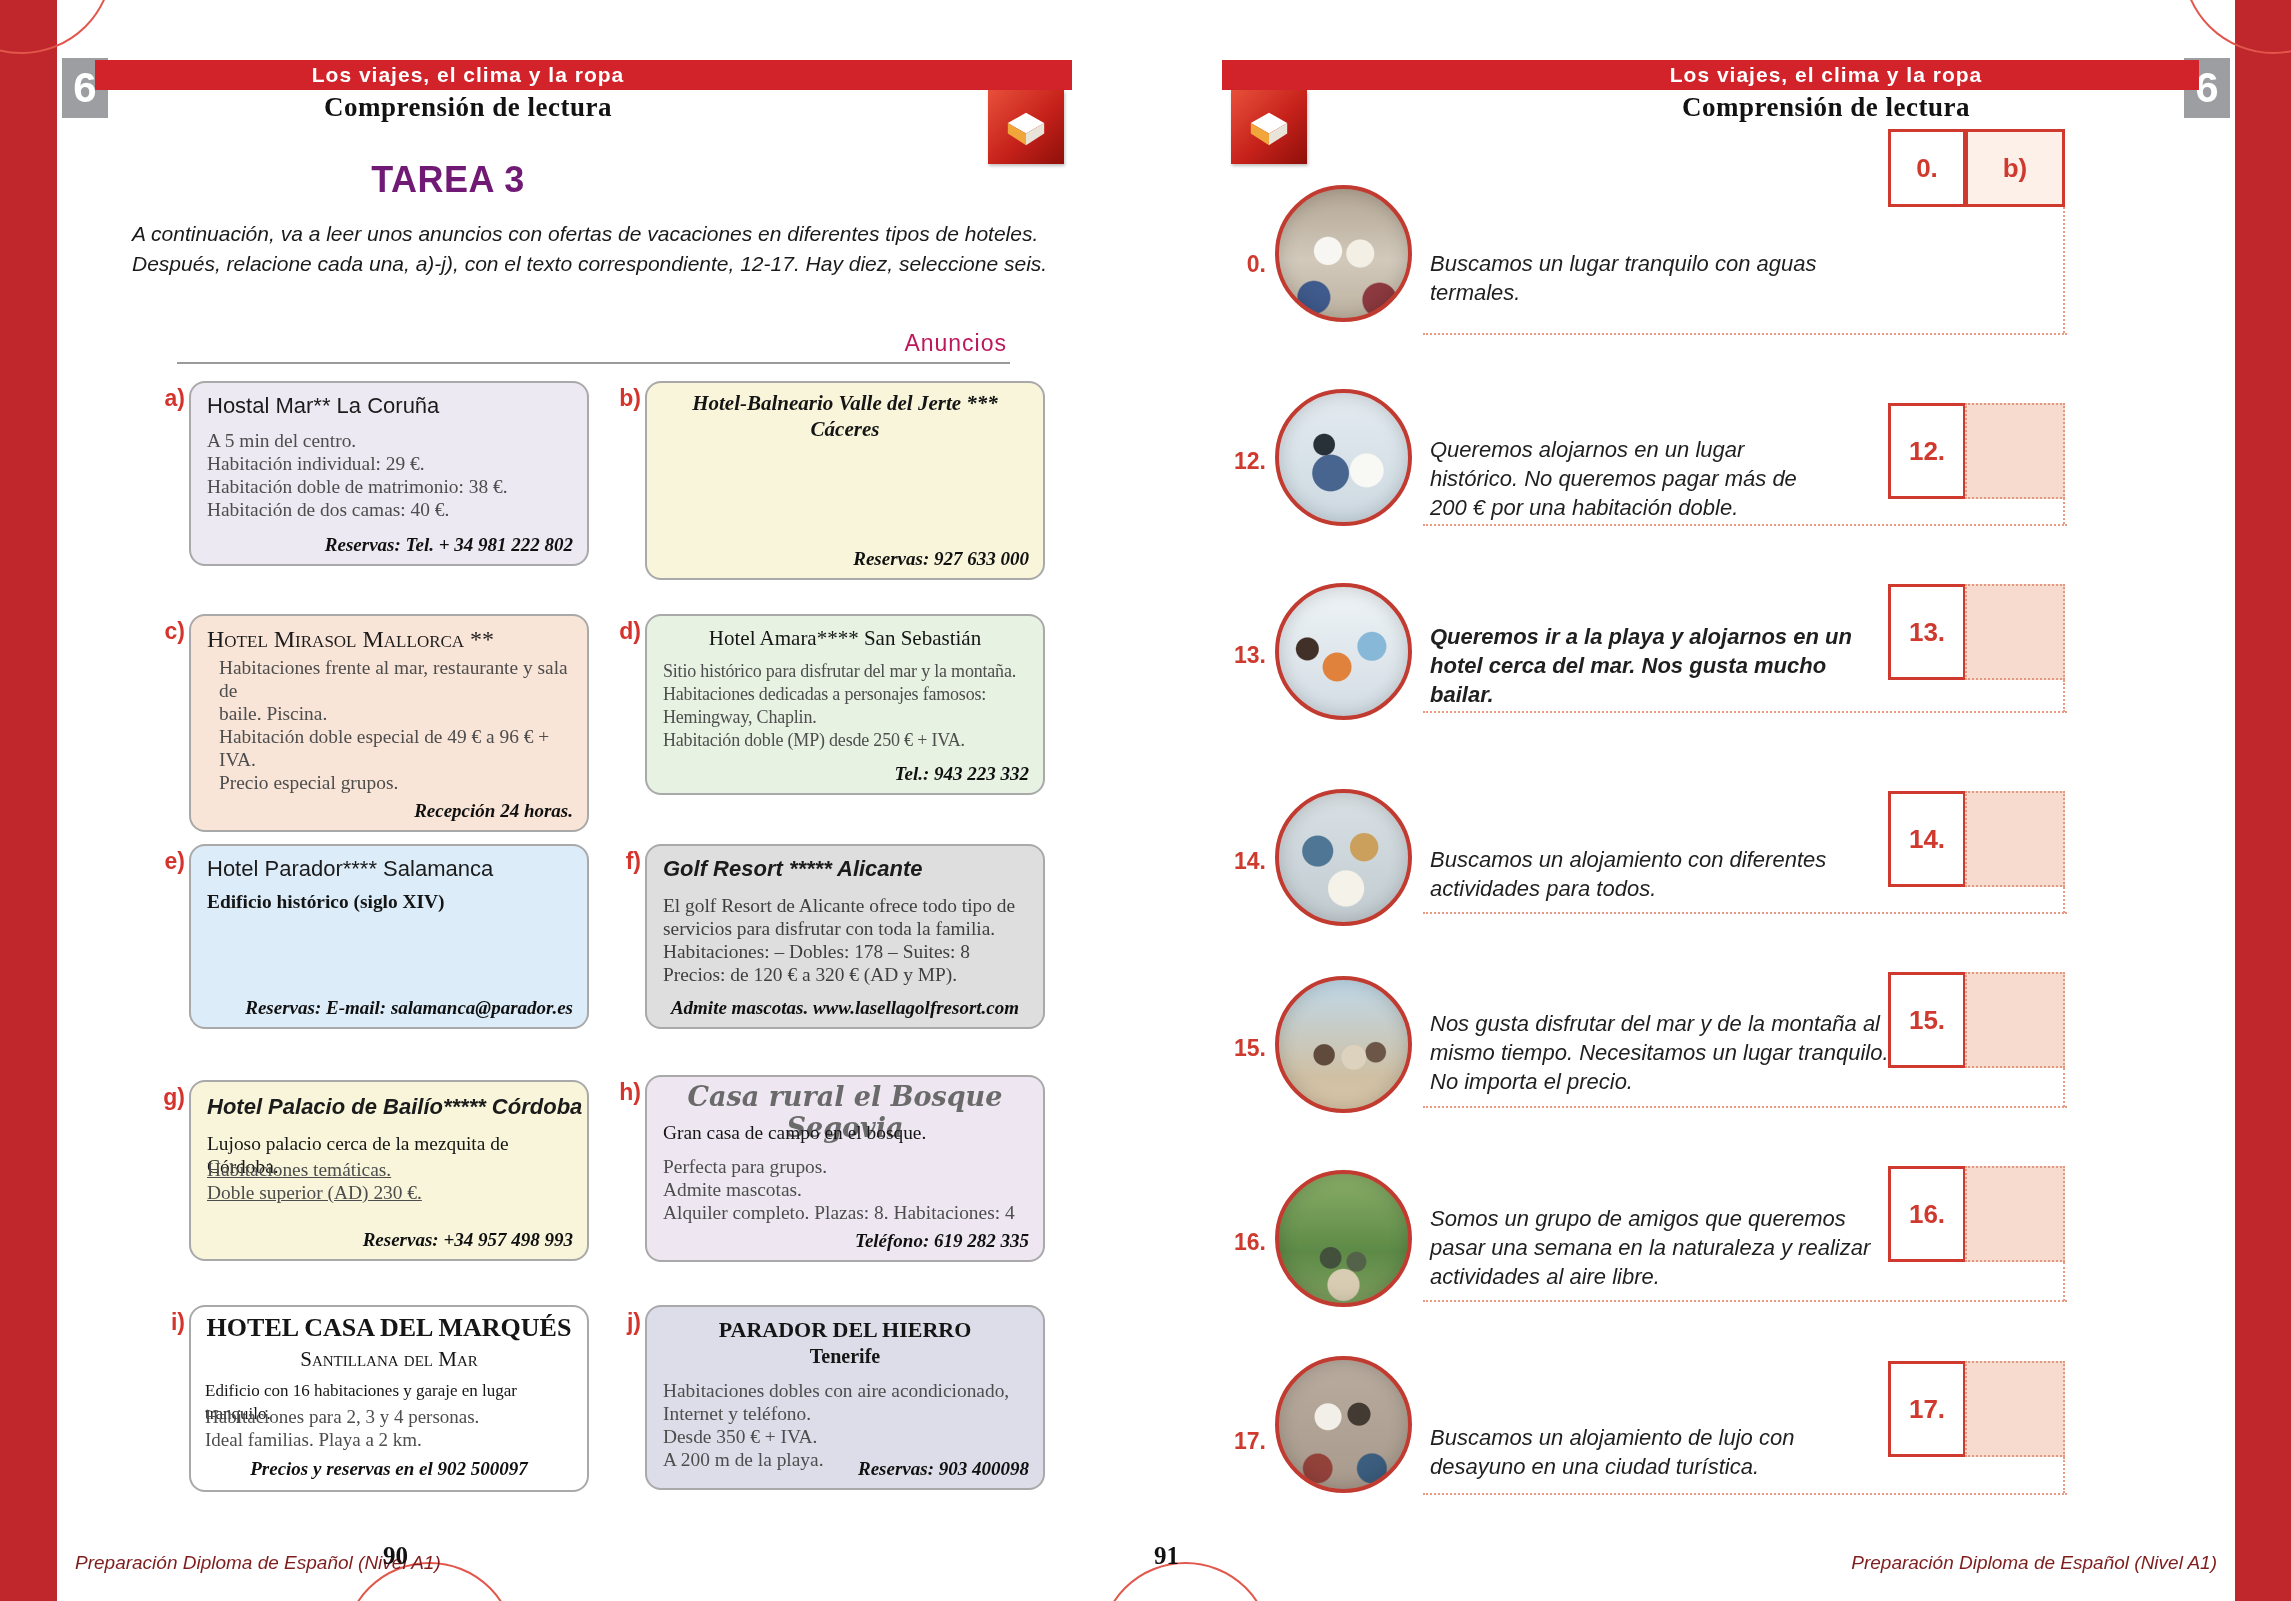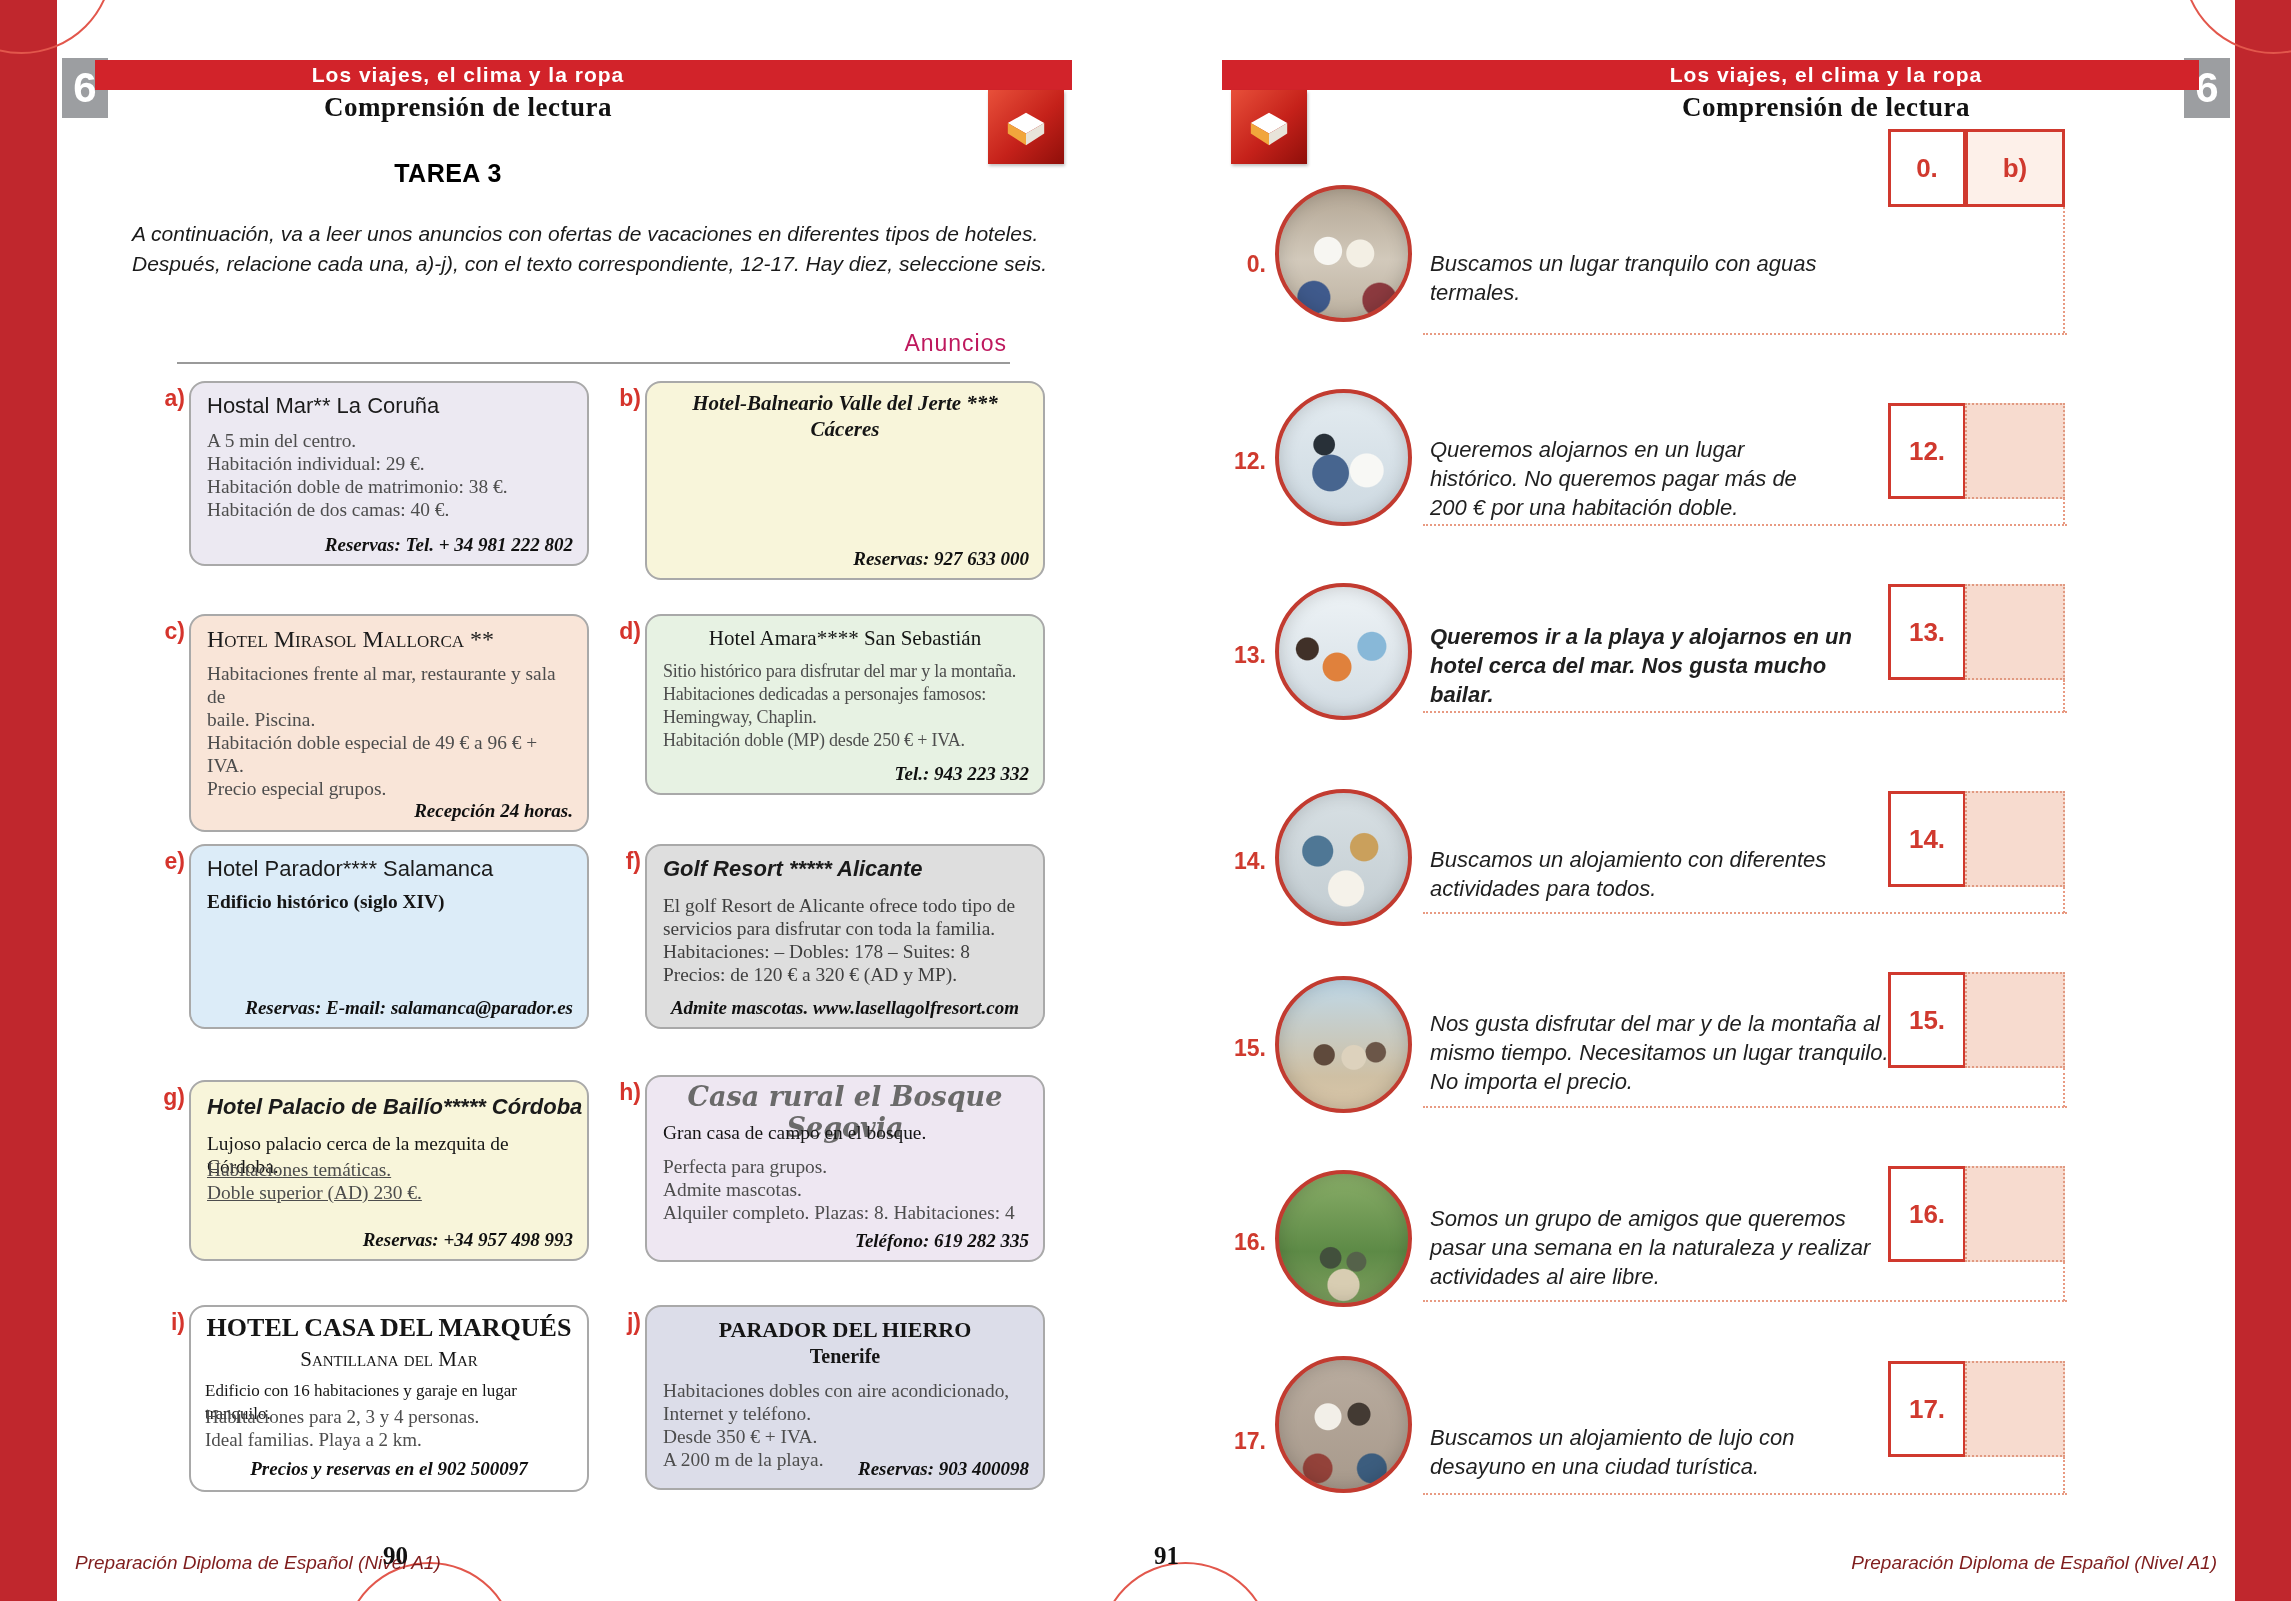--- a/index.html
+++ b/index.html
@@ -10,21 +10,21 @@
   .corner-arc{position:absolute;width:179px;height:179px;border:2px solid #e2574c;border-radius:50%;background:transparent;}
   .footer-arc{position:absolute;width:169px;height:169px;border:2px solid #e2574c;border-radius:50%;background:transparent;}
   
   .unitbox{position:absolute;width:46px;height:60px;background:#9c9ea1;color:#fff;
            font-weight:bold;font-size:42px;display:flex;align-items:center;justify-content:center;}
   
   .redbar{position:absolute;height:30px;background:#d2232a;}
   .redbar-text{position:absolute;color:#fff;font-weight:bold;font-size:21px;letter-spacing:1px;text-align:center;}
   .section-title{position:absolute;text-align:center;font-family:"Liberation Serif",serif;
                  font-weight:bold;font-size:27px;color:#121212;letter-spacing:0.5px;}
-  .tarea{position:absolute;text-align:center;font-weight:bold;font-size:25px;color:#000000;letter-spacing:0.5px;}
+  .tarea{position:absolute;text-align:center;font-weight:bold;font-size:36px;color:#701a75;letter-spacing:0.5px;}
   .instr{position:absolute;font-style:italic;font-size:21px;line-height:30px;color:#1a1a1a;}
   .anuncios{position:absolute;text-align:right;font-weight:normal;font-size:23px;color:#be185d;letter-spacing:1px;}
   .grayline{position:absolute;height:2px;background:#9a9a9a;}
   
   .bookicon{position:absolute;width:76px;height:74px;background:linear-gradient(135deg,#e8503a 0%,#c5211a 55%,#8f0f0a 100%);
             display:flex;align-items:center;justify-content:center;box-shadow:1px 2px 3px rgba(0,0,0,.25);}
   
   .adbox{position:absolute;width:400px;border:2px solid #a9a9a9;border-radius:16px;box-sizing:border-box;}
   .adlabel{position:absolute;width:40px;text-align:right;font-weight:bold;font-size:23px;color:#d5342c;}
   .ad-title-sans{position:absolute;left:16px;font-size:22px;color:#1b1b1b;}
@@ -133,21 +133,21 @@
   <div class="adlabel" style="left:601px;top:385px;">b)</div>
   <div class="adbox" style="left: 645px; top: 381px; height: 199px; background: rgb(248, 245, 218);">
     <div class="ad-title-serif-c" style="top:8px;font-weight:bold;font-style:italic;">Hotel-Balneario Valle del Jerte ***</div>
     <div class="ad-title-serif-c" style="top:34px;font-weight:bold;font-style:italic;">Cáceres</div>
     <div class="ad-footer">Reservas:  927 633 000</div>
   </div>
 
   <div class="adlabel" style="left:145px;top:618px;">c)</div>
   <div class="adbox" style="left: 189px; top: 614px; height: 218px; background: rgb(249, 229, 216);">
     <div class="ad-title-sans" style="top:10px;font-family:'Liberation Serif',serif;font-variant:small-caps;font-size:24px;">Hotel Mirasol Mallorca **</div>
-    <div class="ad-body" style="top:46px;">
+    <div class="ad-body" style="top:40px;margin-left:12px;">
       <div>Habitaciones frente al mar, restaurante y sala de</div>
       <div>baile. Piscina.</div>
       <div>Habitación doble especial de 49 € a 96 € + IVA.</div>
       <div>Precio especial grupos.</div>
     </div>
     <div class="ad-footer">Recepción 24 horas.</div>
   </div>
 
   <div class="adlabel" style="left:601px;top:618px;">d)</div>
   <div class="adbox" style="left: 645px; top: 614px; height: 181px; background: rgb(231, 242, 227);">

